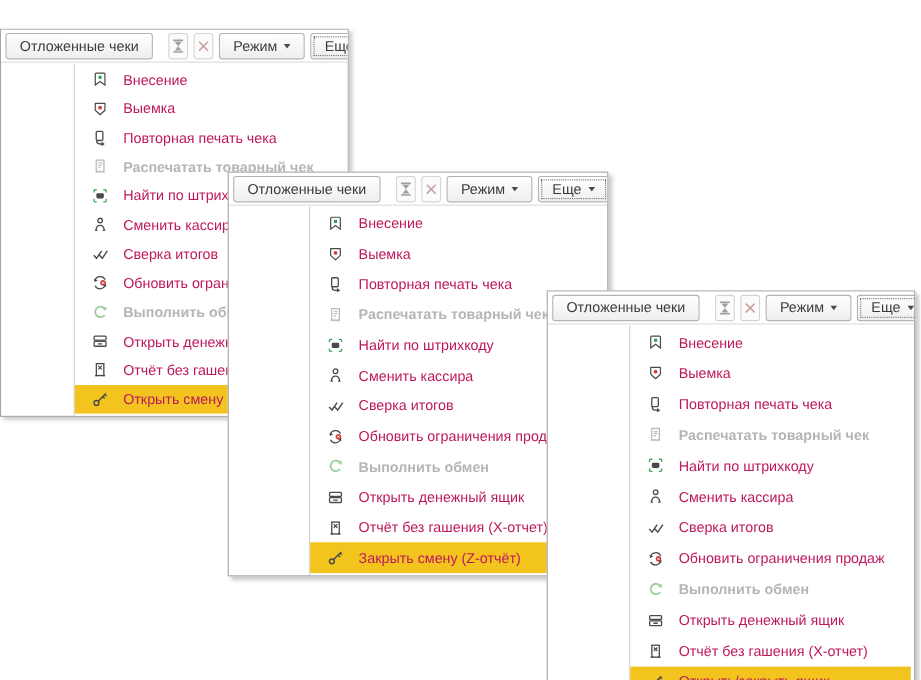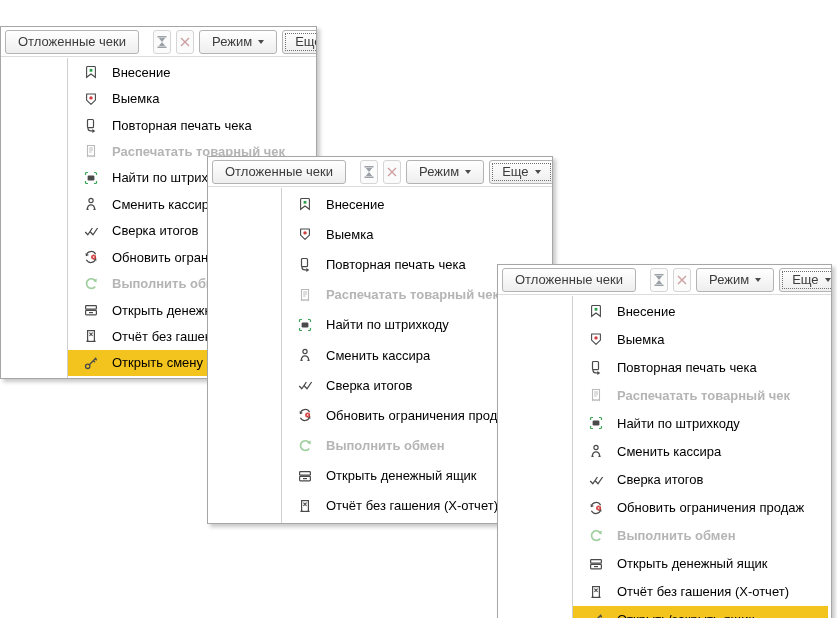--- a/index.html
+++ b/index.html
@@ -24,21 +24,21 @@
          border-top:4px solid #4a4a4a;margin-top:1px;}
   .ic{display:flex;align-items:center;justify-content:center;width:16px;height:16px;}
   .ic svg{display:block;}
 
   .menu{position:absolute;top:31px;bottom:0;background:#ffffff;border-left:1px solid #cfcfcf;
         display:flex;flex-direction:column;padding:1px 0 2px 0;box-sizing:border-box;}
   .w1 .menu{left:66px;right:0;}
   .w2 .menu{left:73px;right:14px;}
   .w3 .menu{left:74px;right:3px;}
   .menu-item{flex:1;display:flex;align-items:center;gap:13px;padding-left:15px;cursor:pointer;
-             font-size:13px;color:#000000;white-space:nowrap;}
+             font-size:13px;color:#be185d;white-space:nowrap;}
   .menu-item .mi-icon{flex:0 0 16px;height:16px;display:flex;align-items:center;justify-content:center;}
   .menu-item.disabled{color:#b5b5b5;cursor:default;font-weight:bold;}
   .menu-item.highlighted{background:#f3c41e;}
 </style>
 </head>
 <body>
 
 <div class="stage">
 
   <div class="window w1">
@@ -318,20 +318,29 @@
         <div class="menu-item">
           <span class="mi-icon">
             <svg width="16" height="16" viewBox="0 0 16 16">
               <rect x="4.6" y="2.6" width="6.8" height="10.8" fill="#ffffff" stroke="#4a4a4a" stroke-width="1.2"></rect>
               <path d="M6.4 4.6l3.2 3.2M9.6 4.6L6.4 7.8" stroke="#4a4a4a" stroke-width="1.1" fill="none"></path>
               <path d="M3.4 13.4h2.6M10 13.4h2.6" stroke="#4a4a4a" stroke-width="1.2" fill="none"></path>
             </svg>
           </span>
           <span class="mi-label">Отчёт без гашения (X-отчет)</span>
         </div>
+        <div class="menu-item highlighted">
+          <span class="mi-icon">
+            <svg width="16" height="16" viewBox="0 0 16 16">
+              <circle cx="4.7" cy="11.3" r="2.2" fill="none" stroke="#4a4a4a" stroke-width="1.3"></circle>
+              <path d="M6.3 9.7L13.2 2.8M10.4 5.6l1.7 1.7M12.3 3.7l1.5 1.5" stroke="#4a4a4a" stroke-width="1.3" fill="none"></path>
+            </svg>
+          </span>
+          <span class="mi-label">Закрыть смену (Z-отчёт)</span>
+        </div>
       </div>
   </div>
 
   <div class="window w3">
     <div class="toolbar">
       <button class="tb-btn">
         <span>Отложенные чеки</span>
       </button>
       <div class="tb-sep"></div>
       <button class="tb-icon-btn">

